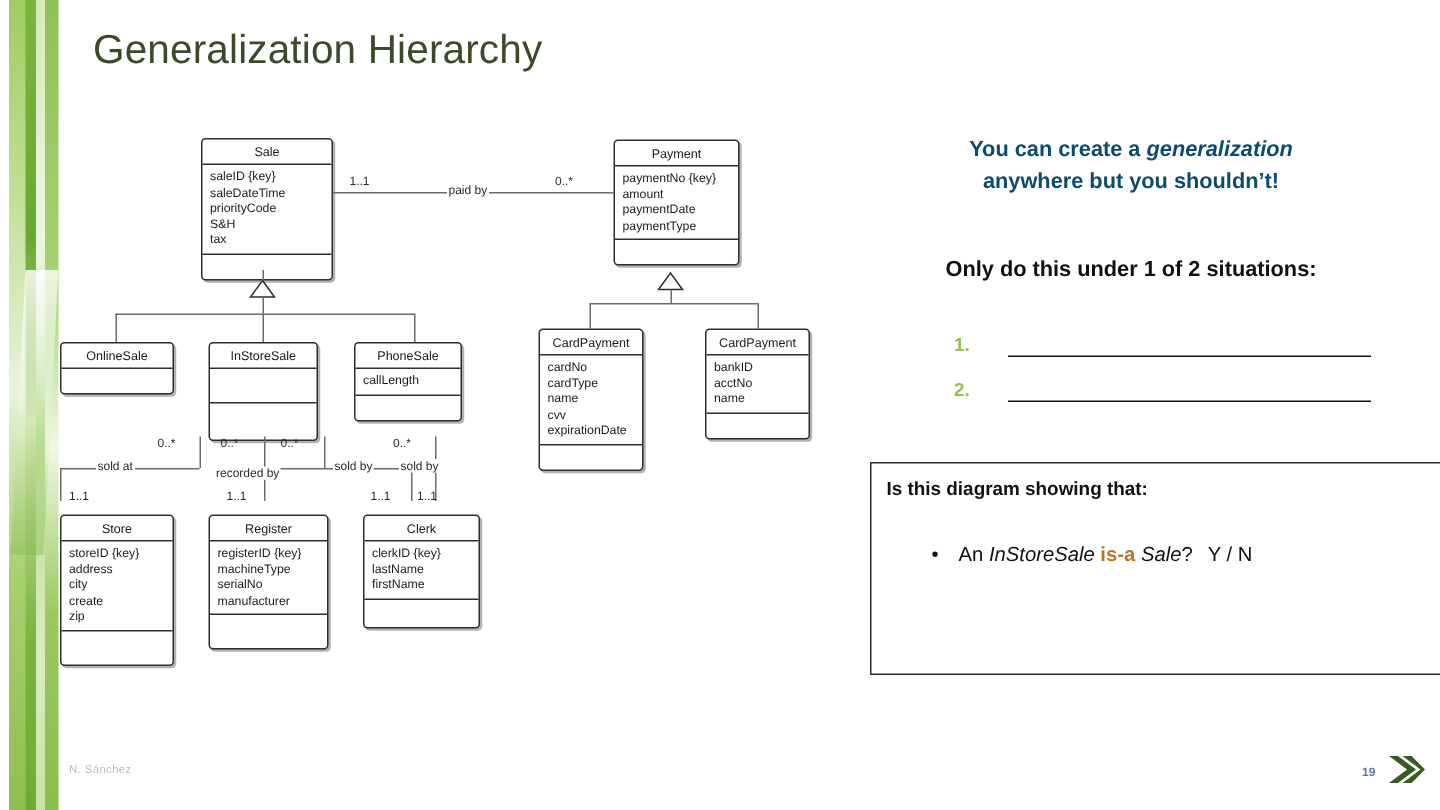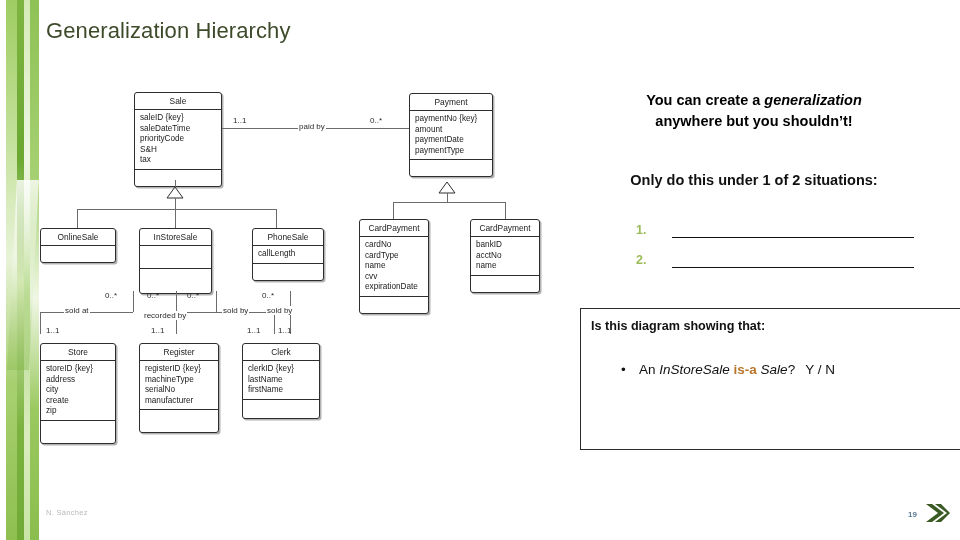--- a/index.html
+++ b/index.html
@@ -25,28 +25,28 @@
   .b4{left:30px;width:9px;
       background:linear-gradient(180deg,#8dc154 0%,#a7d173 35%,#f0f7e5 55%,#9ac95f 75%,#89bd4d 100%);}
   .ribbon .twist{
     position:absolute;left:12px;top:180px;width:22px;height:190px;
     background:linear-gradient(160deg,rgba(255,255,255,0.85),rgba(255,255,255,0.05) 55%,rgba(120,175,60,0.35));
     transform:skewX(-3deg);
   }
 
   
   .page-title{
-    position:absolute;left:46px;top:18px;
-    font-size:22px;color:#3c4a2a;letter-spacing:.1px;white-space:nowrap;
+    position:absolute;left:62px;top:18px;
+    font-size:27px;color:#3c4a2a;letter-spacing:.1px;white-space:nowrap;
   }
 
   
   .callout{
     position:absolute;left:578px;top:90px;width:352px;
-    text-align:center;color:#000000;font-weight:bold;font-size:14.5px;line-height:1.45;
+    text-align:center;color:#0c4a6e;font-weight:bold;font-size:14.5px;line-height:1.45;
   }
   .callout .ital{font-style:italic;font-weight:bold;}
 
   .situations{
     position:absolute;left:578px;top:172px;width:352px;
     text-align:center;color:#111;font-weight:bold;font-size:14.5px;
   }
 
   .numlist{position:absolute;left:636px;top:208px;width:300px;}
   .numrow{display:flex;align-items:flex-end;height:30px;}
@@ -160,21 +160,21 @@
       <div class="cname">OnlineSale</div>
       <div class="meth"></div>
     </div>
 
     <div class="cls" style="left:139px;top:228px;width:73px;">
       <div class="cname">InStoreSale</div>
       <div class="attrs" style="height:16px;"></div>
       <div class="meth" style="height:24px;"></div>
     </div>
 
-    <div class="cls" style="left:236px;top:228px;width:72px;margin-left:16px;">
+    <div class="cls" style="left:236px;top:228px;width:72px;">
       <div class="cname">PhoneSale</div>
       <div class="attrs">
         <div>callLength</div>
       </div>
       <div class="meth"></div>
     </div>
 
     <div class="tri-o" style="left:438px;top:181px;">
       <svg width="18" height="13" viewBox="0 0 18 13">
           <polygon points="9,1 17,12 1,12" fill="#fff" stroke="#2e2e2e" stroke-width="1"></polygon>

